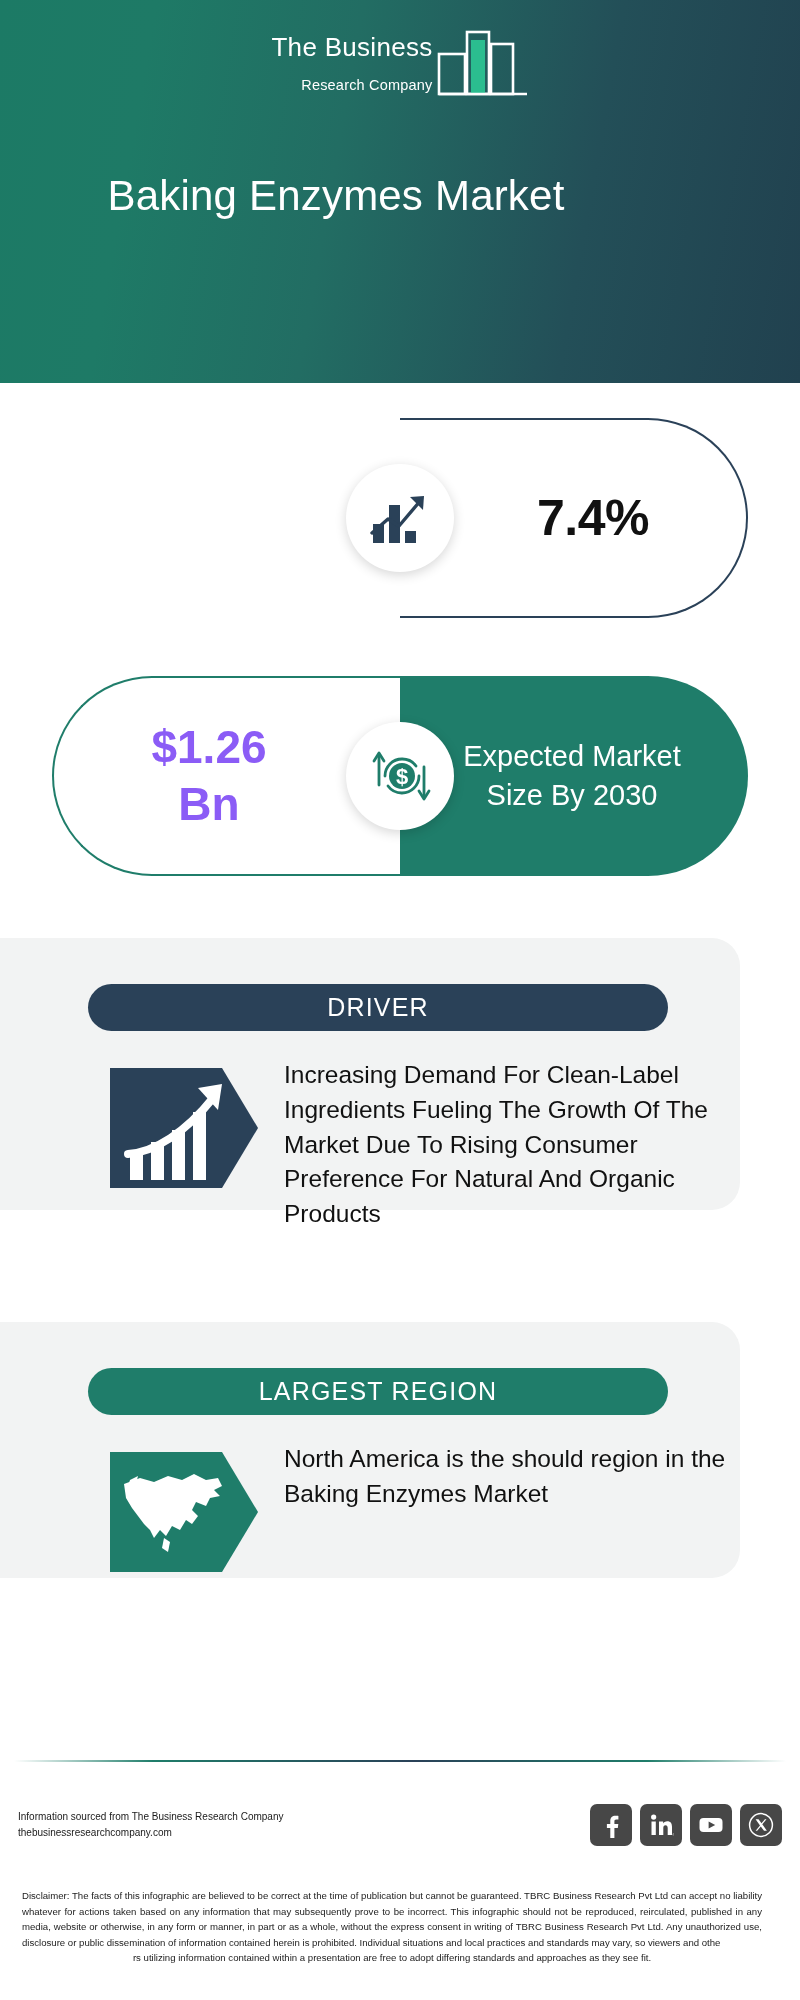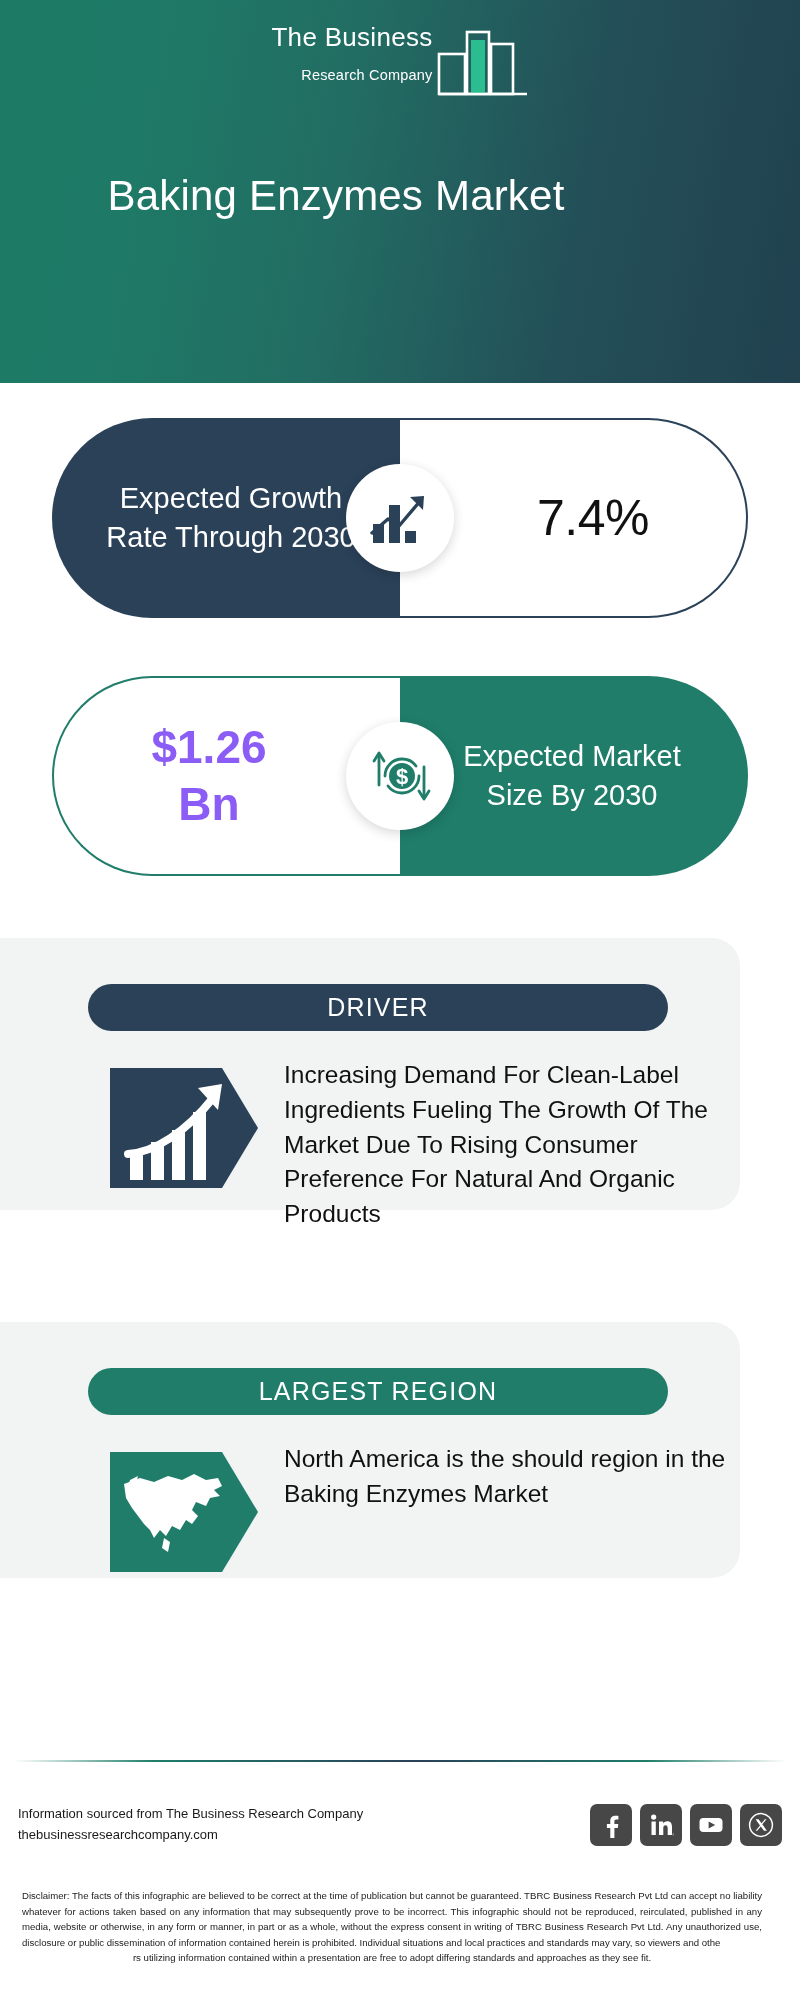--- a/index.html
+++ b/index.html
@@ -27,21 +27,21 @@
   }
   .logo-wrap {
     position: absolute;
     top: 24px;
     left: 0;
     width: 800px;
     display: flex;
     justify-content: center;
     align-items: flex-end;
   }
-  .logo-inner { display: flex; gap: 4px; }
+  .logo-inner { display: flex; align-items: flex-end; gap: 4px; }
   .logo-text { text-align: right; line-height: 1.0; padding-bottom: 4px;}
   .logo-line1 {
     color: #ffffff;
     font-size: 26px;
     font-weight: 400;
     letter-spacing: 0.3px;
     white-space: nowrap;
   }
   .logo-line2 {
     color: #ffffff;
@@ -95,21 +95,21 @@
     background: #ffffff;
     border: 2.5px solid #2a4158;
     border-left: none;
     border-radius: 0 100px 100px 0;
     display: flex; align-items: center; justify-content: center;
     padding-left: 40px;
   }
   .stat1-value {
     color: #111111;
     font-size: 50px;
-    font-weight: 400;
+    font-weight: 700;
     letter-spacing: -0.5px;
     text-align: right;
   }
 
   
   .stat2 {
     position: absolute;
     top: 676px;
     left: 52px;
     width: 696px;
@@ -228,21 +228,21 @@
     top: 1785px;
     left: 0;
     width: 800px;
     height: 80px;
     padding: 0 18px;
     display: flex;
     align-items: center;
     justify-content: space-between;
   }
   .footer-left {
-    font-size: 13px;
+    font-size: 10px;
     line-height: 1.6;
     color: #1a1a1a;
   }
   .socials { display: flex; gap: 8px; align-items: center; }
   .social {
     width: 42px; height: 42px;
     border-radius: 7px;
     background: #474747;
     display: flex; align-items: center; justify-content: center;
   }
@@ -283,23 +283,20 @@
             <line x1="2" y1="70" x2="90" y2="70" stroke="#ffffff" stroke-width="2.6"></line>
           </svg>
         </div>
       </div>
     </div>
 
     <div class="hero-title">Baking Enzymes Market</div>
   </div>
 
   <div class="stat1">
-    <div class="stat1-left">
-      <div class="stat1-left-txt">Expected Growth Rate Through 2030</div>
-    </div>
     <div class="stat1-right">
       <div class="stat1-value">7.4%</div>
     </div>
     <div class="badge-circle">
       <svg width="64" height="60" viewBox="0 0 64 60">
         <rect x="5" y="36" width="11" height="19" fill="#2a4158"></rect>
         <rect x="21" y="17" width="11" height="38" fill="#2a4158"></rect>
         <rect x="37" y="43" width="11" height="12" fill="#2a4158"></rect>
         <path d="M4 45 L20 31 L31 38 L53 12" fill="none" stroke="#2a4158" stroke-width="3.4" stroke-linecap="round" stroke-linejoin="round"></path>
         <path d="M42 9 L56 8 L55 22 Z" fill="#2a4158"></path>

